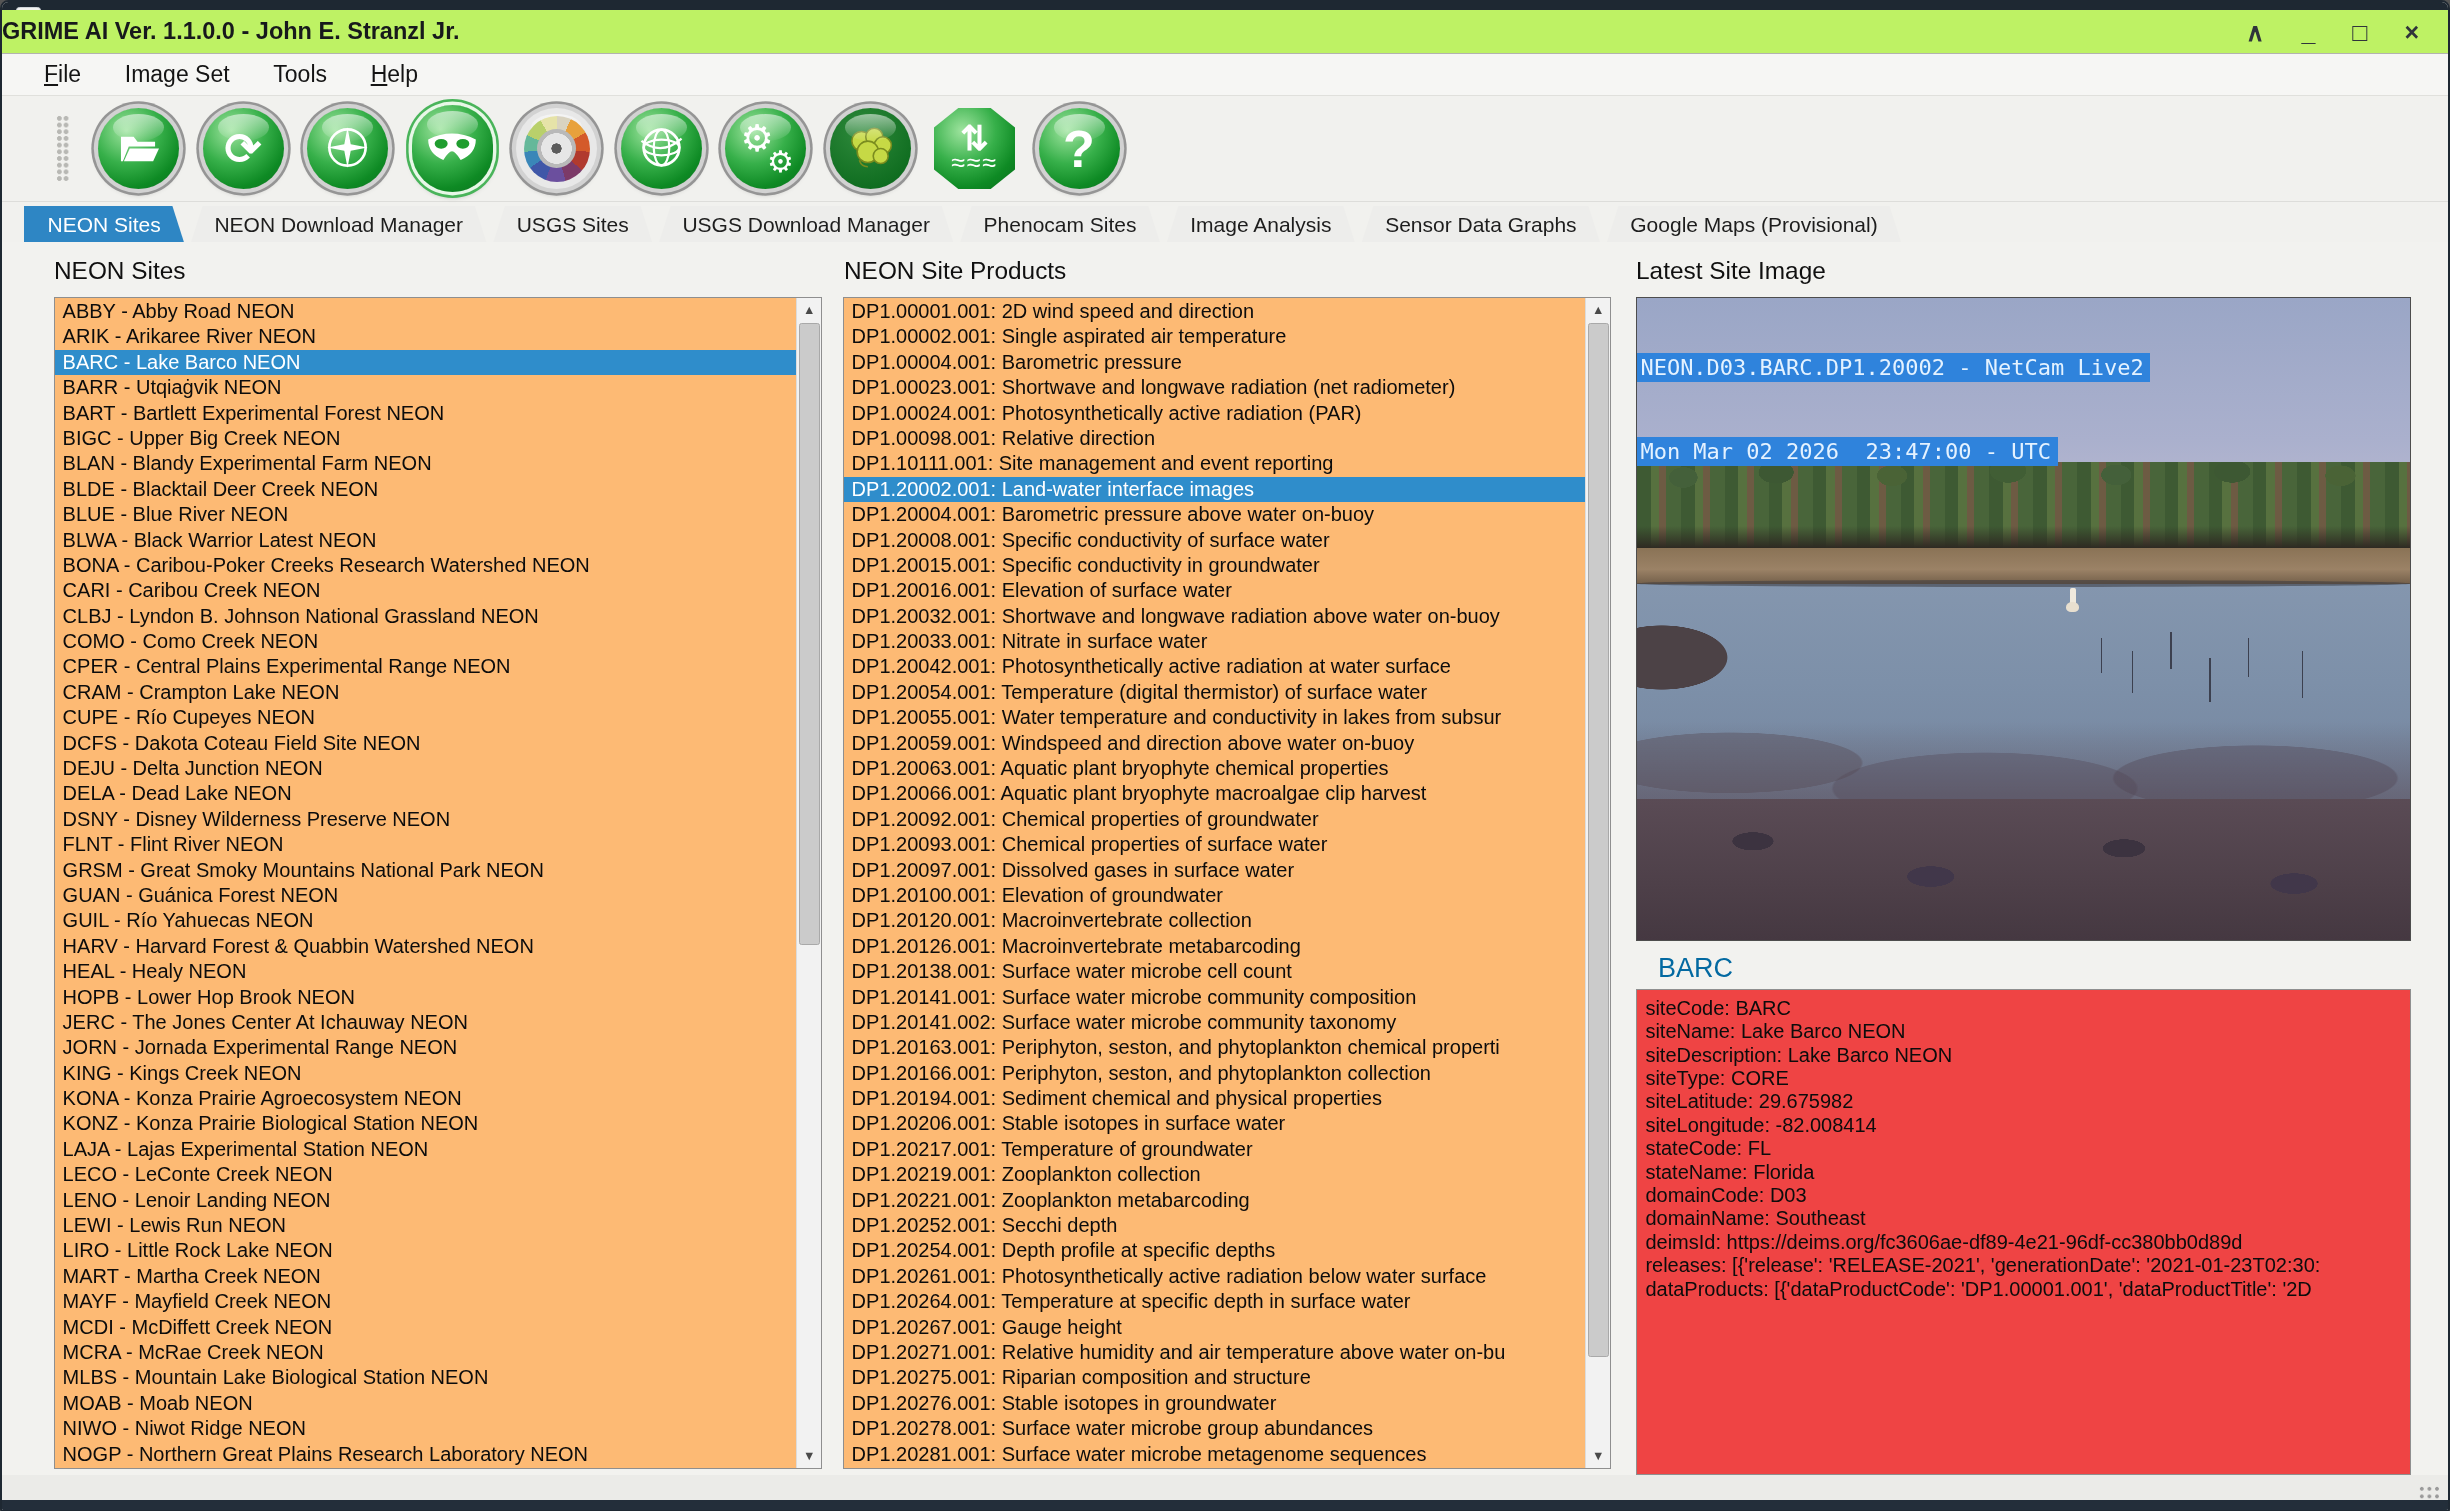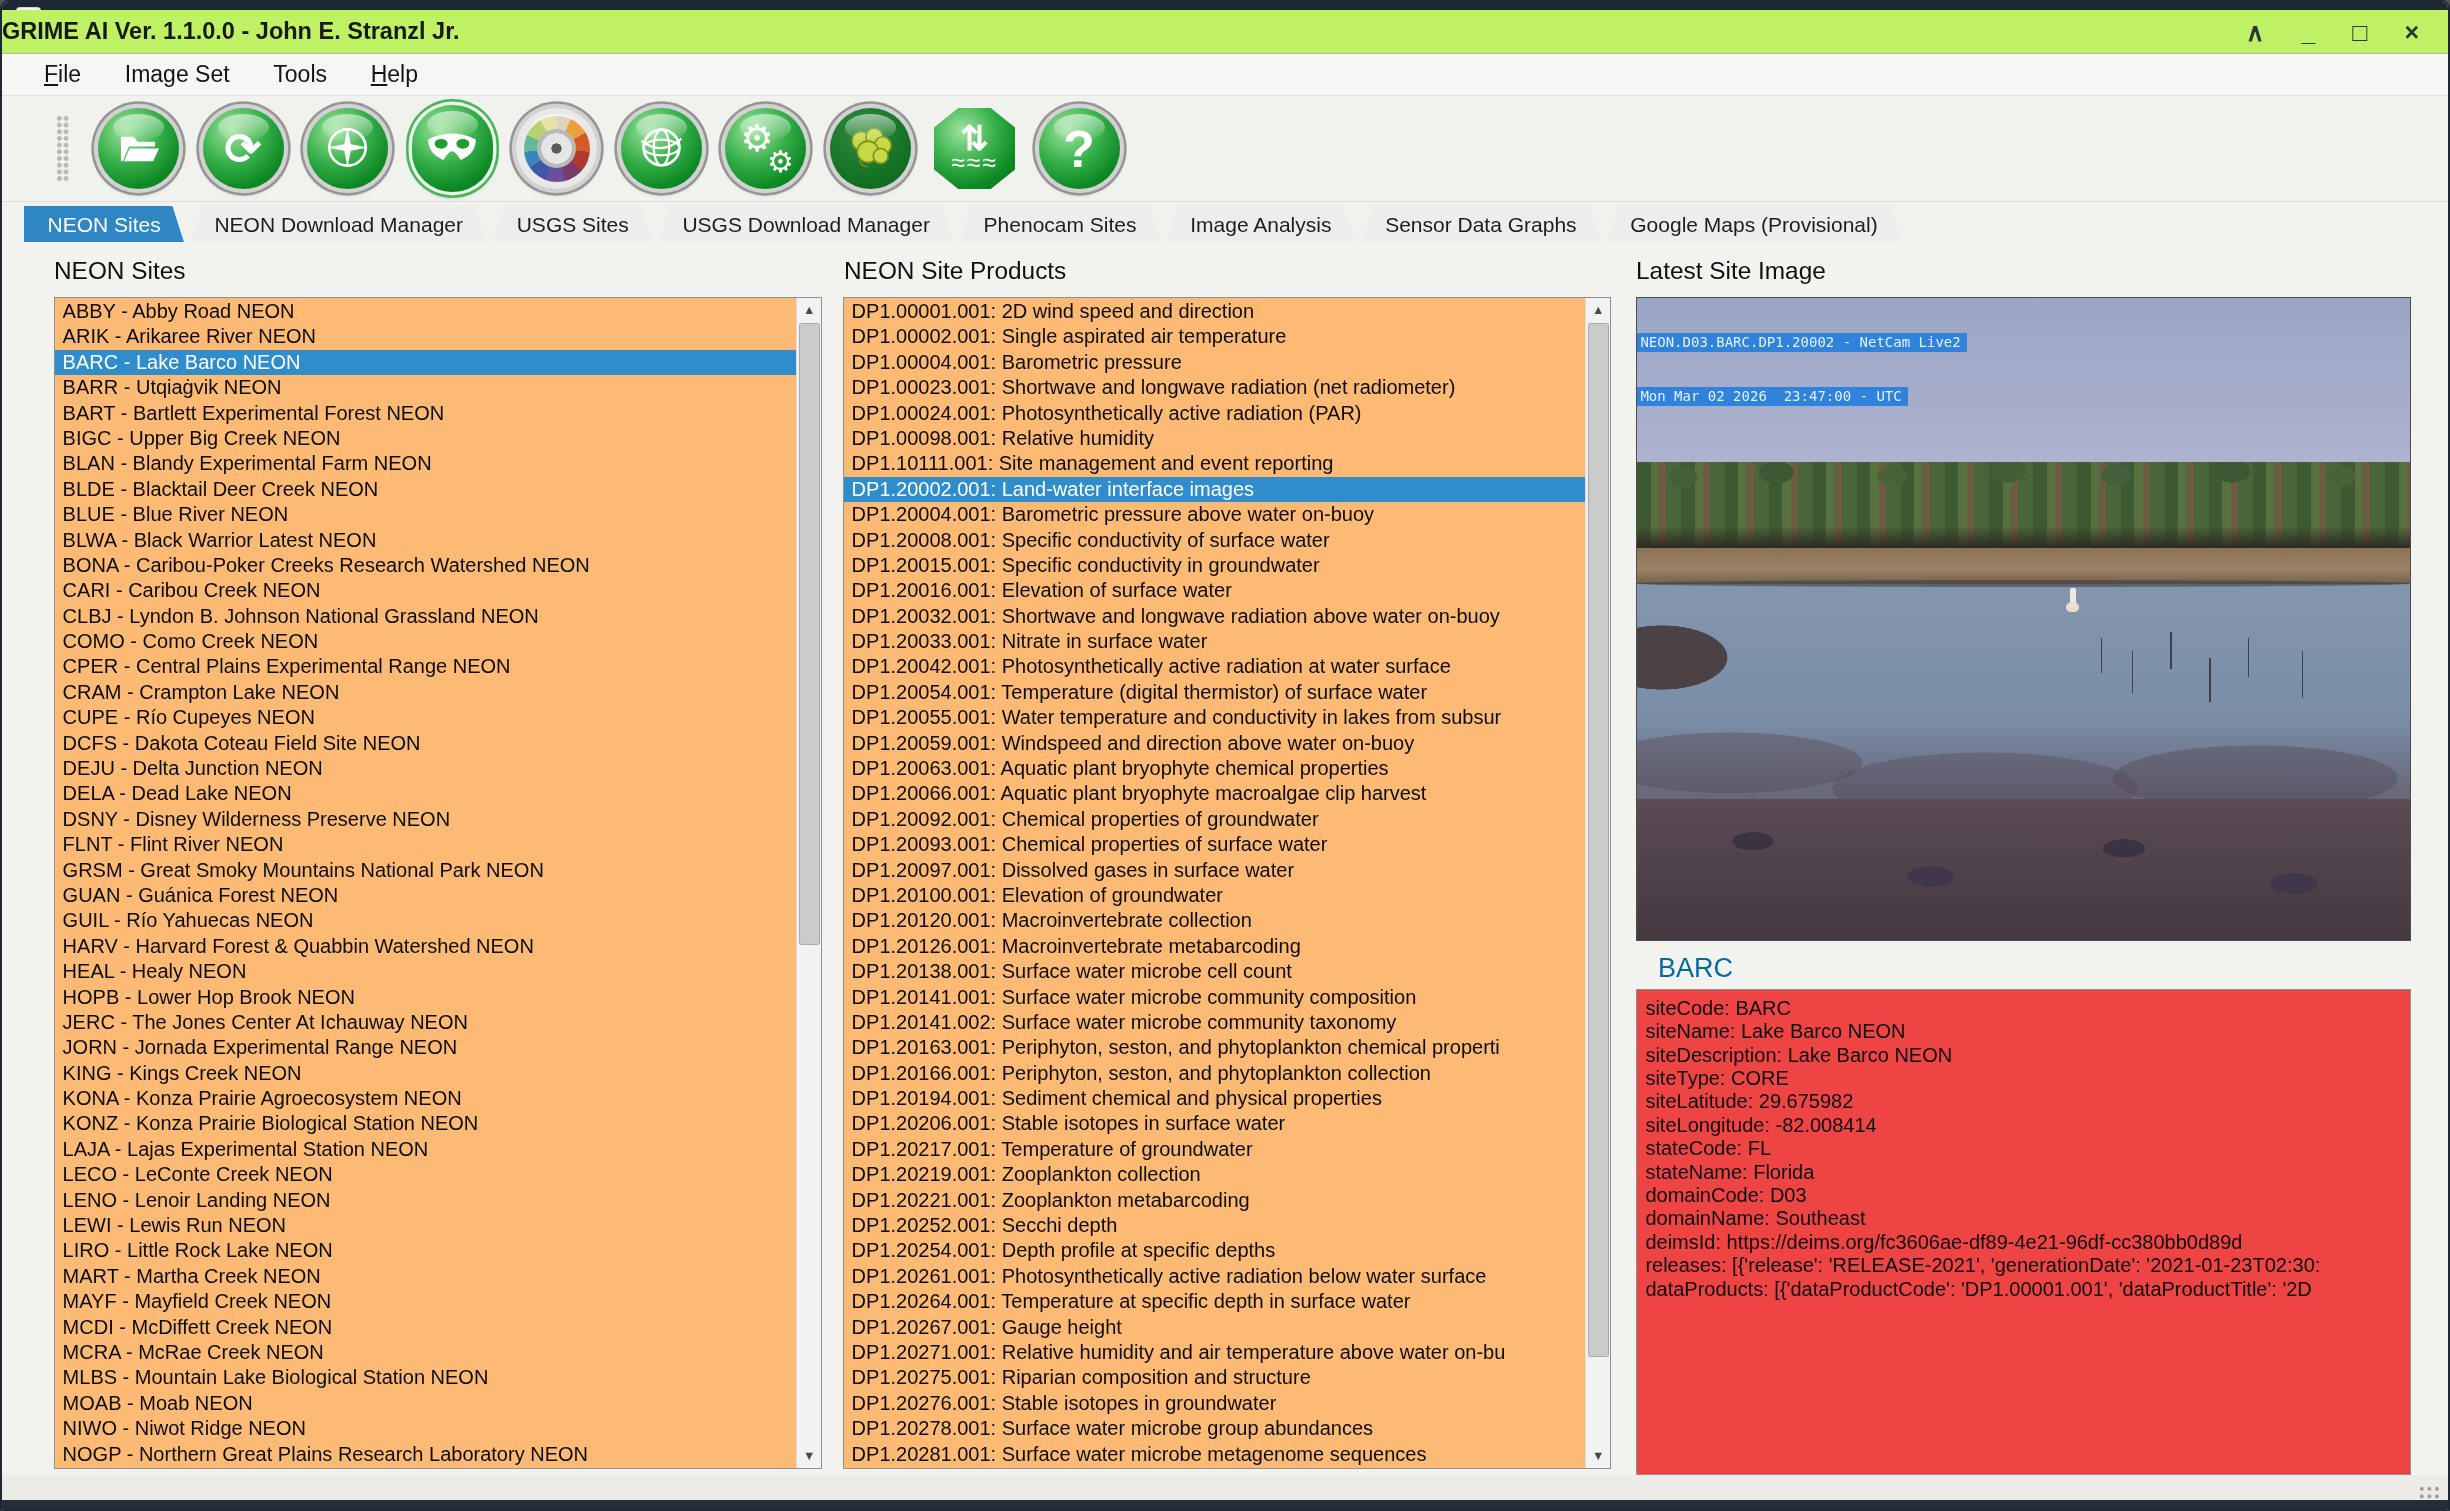--- a/index.html
+++ b/index.html
@@ -126,21 +126,21 @@
     background:
       radial-gradient(34px 15px at 15% 30%, #3c3340 60%, transparent 61%),
       radial-gradient(39px 17px at 38% 55%, #41374a 60%, transparent 61%),
       radial-gradient(35px 15px at 63% 35%, #3c3340 60%, transparent 61%),
       radial-gradient(39px 17px at 85% 60%, #41374a 60%, transparent 61%),
       linear-gradient(180deg,#5a4b55 0%,#4e4049 60%,#453841 100%); }
   .buoy{ position:absolute; left:56%; top:45.2%; width:5.9px; height:22px; background:#efe9dd; border-radius:1.7px; }
   .buoy::after{ content:""; position:absolute; left:-3.4px; top:13.5px; width:12.6px; height:10px; background:#e8dfcf; border-radius:50% 50% 40% 40%; }
   .stick{ position:absolute; width:1.7px; background:#2c2c38; opacity:.8; }
   .overlay-text{ position:absolute; left:0; top:0; font-family:"DejaVu Sans Mono", monospace;
-    font-size:14px; line-height:1.25; color:#e4f2ff; white-space:pre; }
+    font-size:22px; line-height:1.25; color:#e4f2ff; white-space:pre; }
   .overlay-text span{ display:table; background:#2f83dc; padding:0.8px 6.7px 0.8px 3.4px; }
 
   
   .site-code{ position:absolute; left:1638px; top:711px; font-size:27px; color:#0369a1;margin-left:18px; }
   .infobox{ position:absolute; left:1634px; top:747px; width:775px; height:486px; background:#ef4444;
     border:0.8px solid #8f8f8f; overflow:hidden; }
   .infobox ul{ list-style:none; padding:6.7px 0 0 8.4px; }
   .infobox li{ font-size:20px; line-height:23.4px; color:#0c0c0c; white-space:pre; overflow:hidden; }
 
   .statusbar{ position:absolute; left:0; top:1473px; width:100%; height:29px; background:#ebebe8; }
@@ -331,21 +331,21 @@
     </div>
 
     <div class="listbox" id="products-box">
       <ul class="list">
 
       <li>DP1.00001.001: 2D wind speed and direction</li>
           <li>DP1.00002.001: Single aspirated air temperature</li>
           <li>DP1.00004.001: Barometric pressure</li>
           <li>DP1.00023.001: Shortwave and longwave radiation (net radiometer)</li>
           <li>DP1.00024.001: Photosynthetically active radiation (PAR)</li>
-          <li>DP1.00098.001: Relative humidity</li>
+          <li>DP1.00098.001: Relative direction</li>
           <li>DP1.10111.001: Site management and event reporting</li>
           <li class="selected">DP1.20002.001: Land-water interface images</li>
           <li>DP1.20004.001: Barometric pressure above water on-buoy</li>
           <li>DP1.20008.001: Specific conductivity of surface water</li>
           <li>DP1.20015.001: Specific conductivity in groundwater</li>
           <li>DP1.20016.001: Elevation of surface water</li>
           <li>DP1.20032.001: Shortwave and longwave radiation above water on-buoy</li>
           <li>DP1.20033.001: Nitrate in surface water</li>
           <li>DP1.20042.001: Photosynthetically active radiation at water surface</li>
           <li>DP1.20054.001: Temperature (digital thermistor) of surface water</li>

